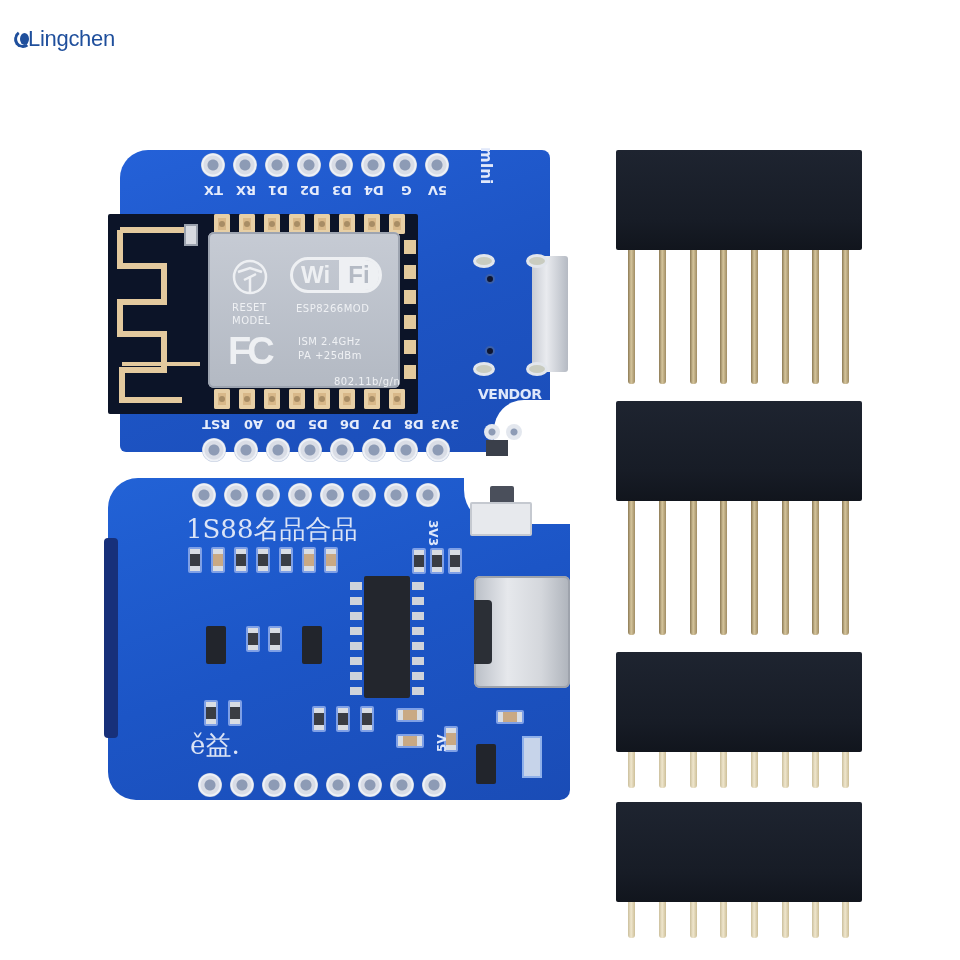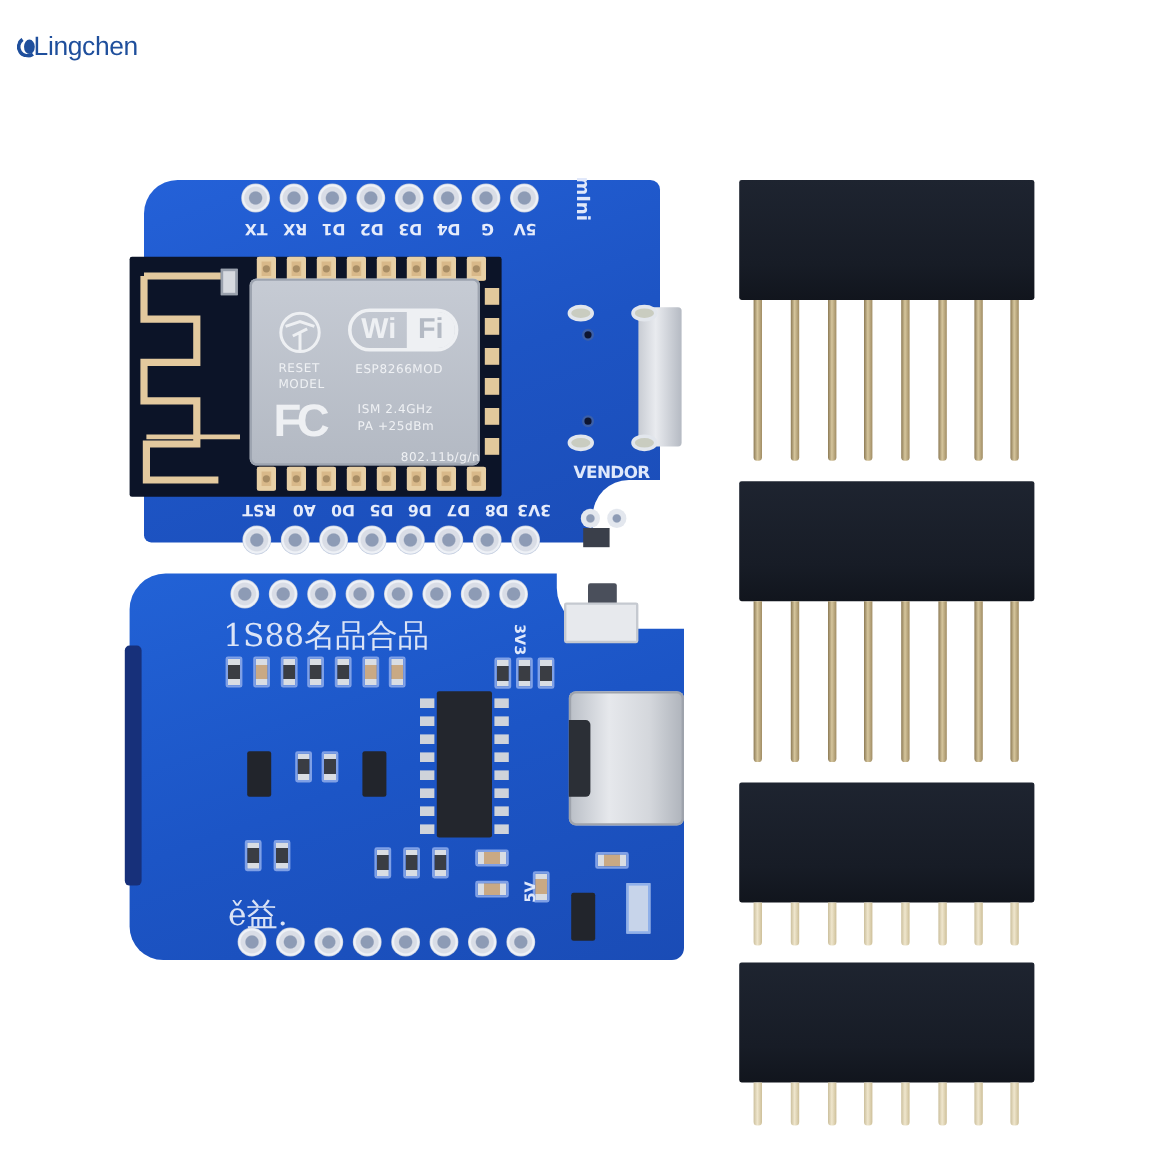--- a/index.html
+++ b/index.html
@@ -254,21 +254,21 @@
 <div class="smd" style="left:312px;top:706px;"></div>
 <div class="smd" style="left:336px;top:706px;"></div>
 <div class="smd" style="left:360px;top:706px;"></div>
 <div class="smd h" style="left:396px;top:708px;"></div>
 <div class="smd h" style="left:396px;top:734px;"></div>
 <div class="smd h" style="left:496px;top:710px;"></div>
 <div class="smd cap" style="left:444px;top:726px;"></div>
 <div class="sot" style="left:476px;top:744px;width:20px;height:40px;"></div>
 <div class="diode"></div>
 <span class="label-5v">5V</span>
-<span class="overlay-text" style="left:190px;top:745px;">ě益.</span>
+<span class="overlay-text" style="left:190px;top:728px;">ě益.</span>
 
 <div>
   <div class="pad" style="left:198px;top:773px;"></div>
     <div class="pad" style="left:230px;top:773px;"></div>
   <div class="pad" style="left:262px;top:773px;"></div>
     <div class="pad" style="left:294px;top:773px;"></div>
   <div class="pad" style="left:326px;top:773px;"></div>
     <div class="pad" style="left:358px;top:773px;"></div>
   <div class="pad" style="left:390px;top:773px;"></div>
     <div class="pad" style="left:422px;top:773px;"></div>

